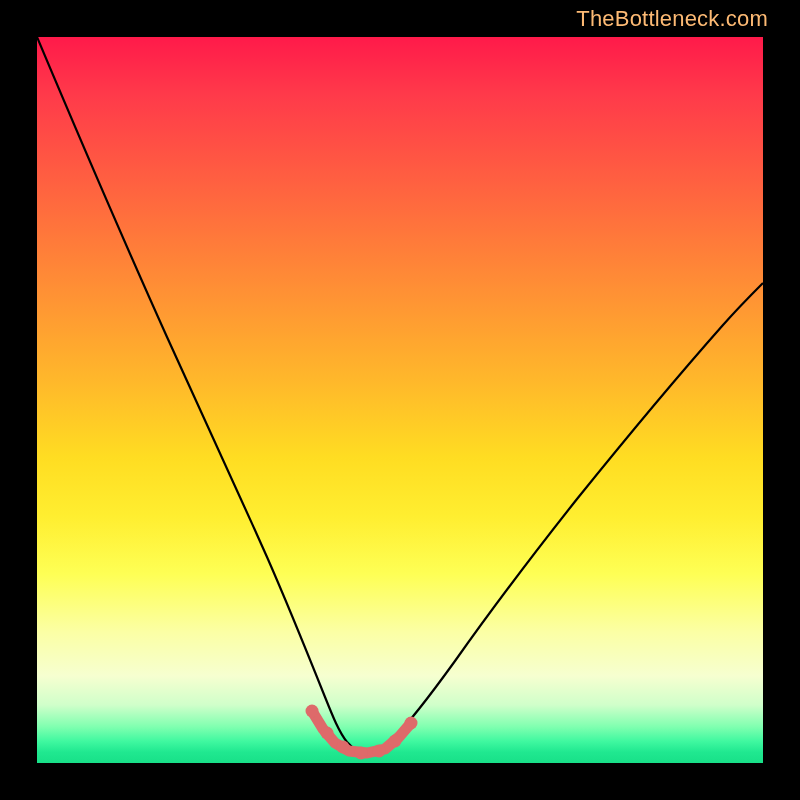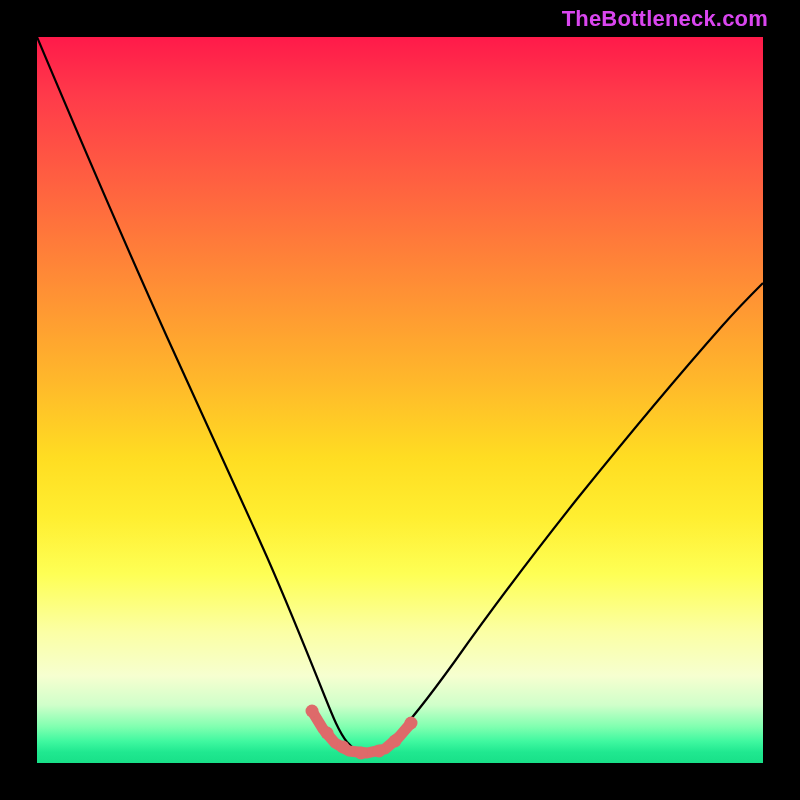--- a/index.html
+++ b/index.html
@@ -60,23 +60,22 @@
   }
   .bump-dot {
     fill: #de6a6a;
   }
   .watermark {
     position: absolute;
     top: 6px;
     right: 32px;
     font-family: Arial, Helvetica, sans-serif;
     font-size: 22px;
-    color: #d946ef;
+    color: #fdba74;
     letter-spacing: 0.2px;
-    font-weight: bold;
   }
 </style>
 </head>
 <body>
 
 <div class="frame">
   <div class="plot-area">
     <div class="gradient-bg"></div>
     <svg class="curve-svg" viewBox="0 0 726 726">
       <path class="curve-main" d="M 0 0

